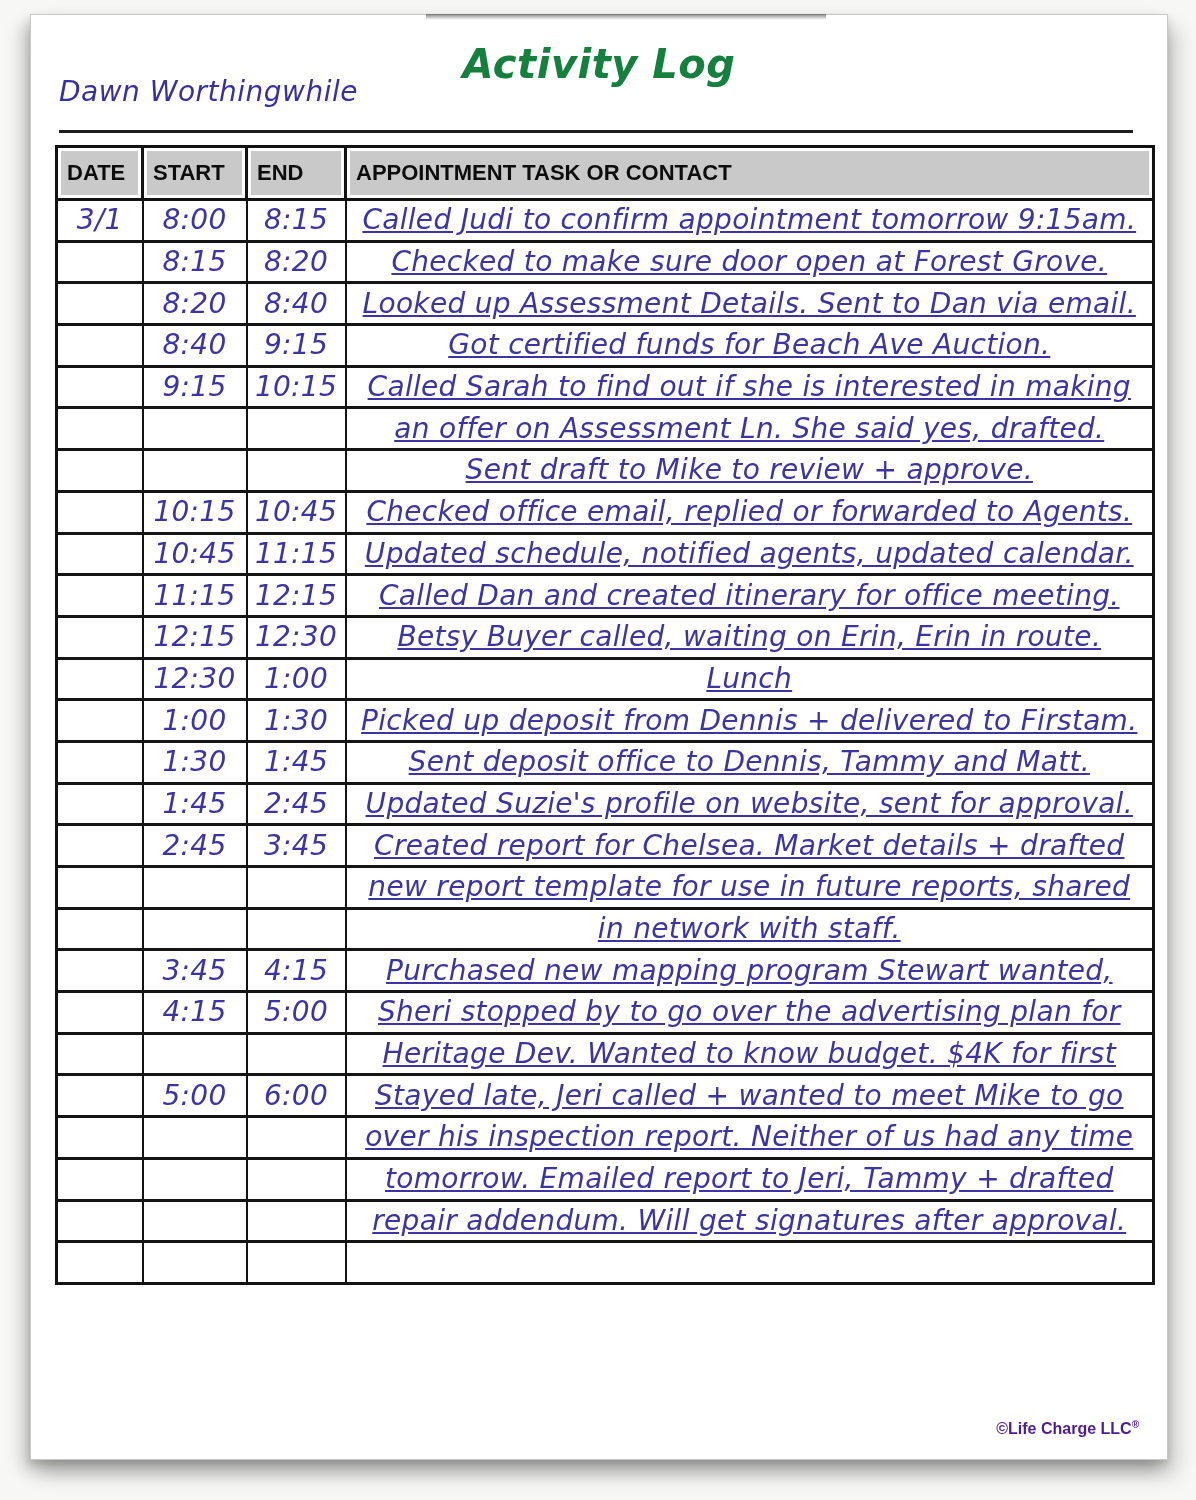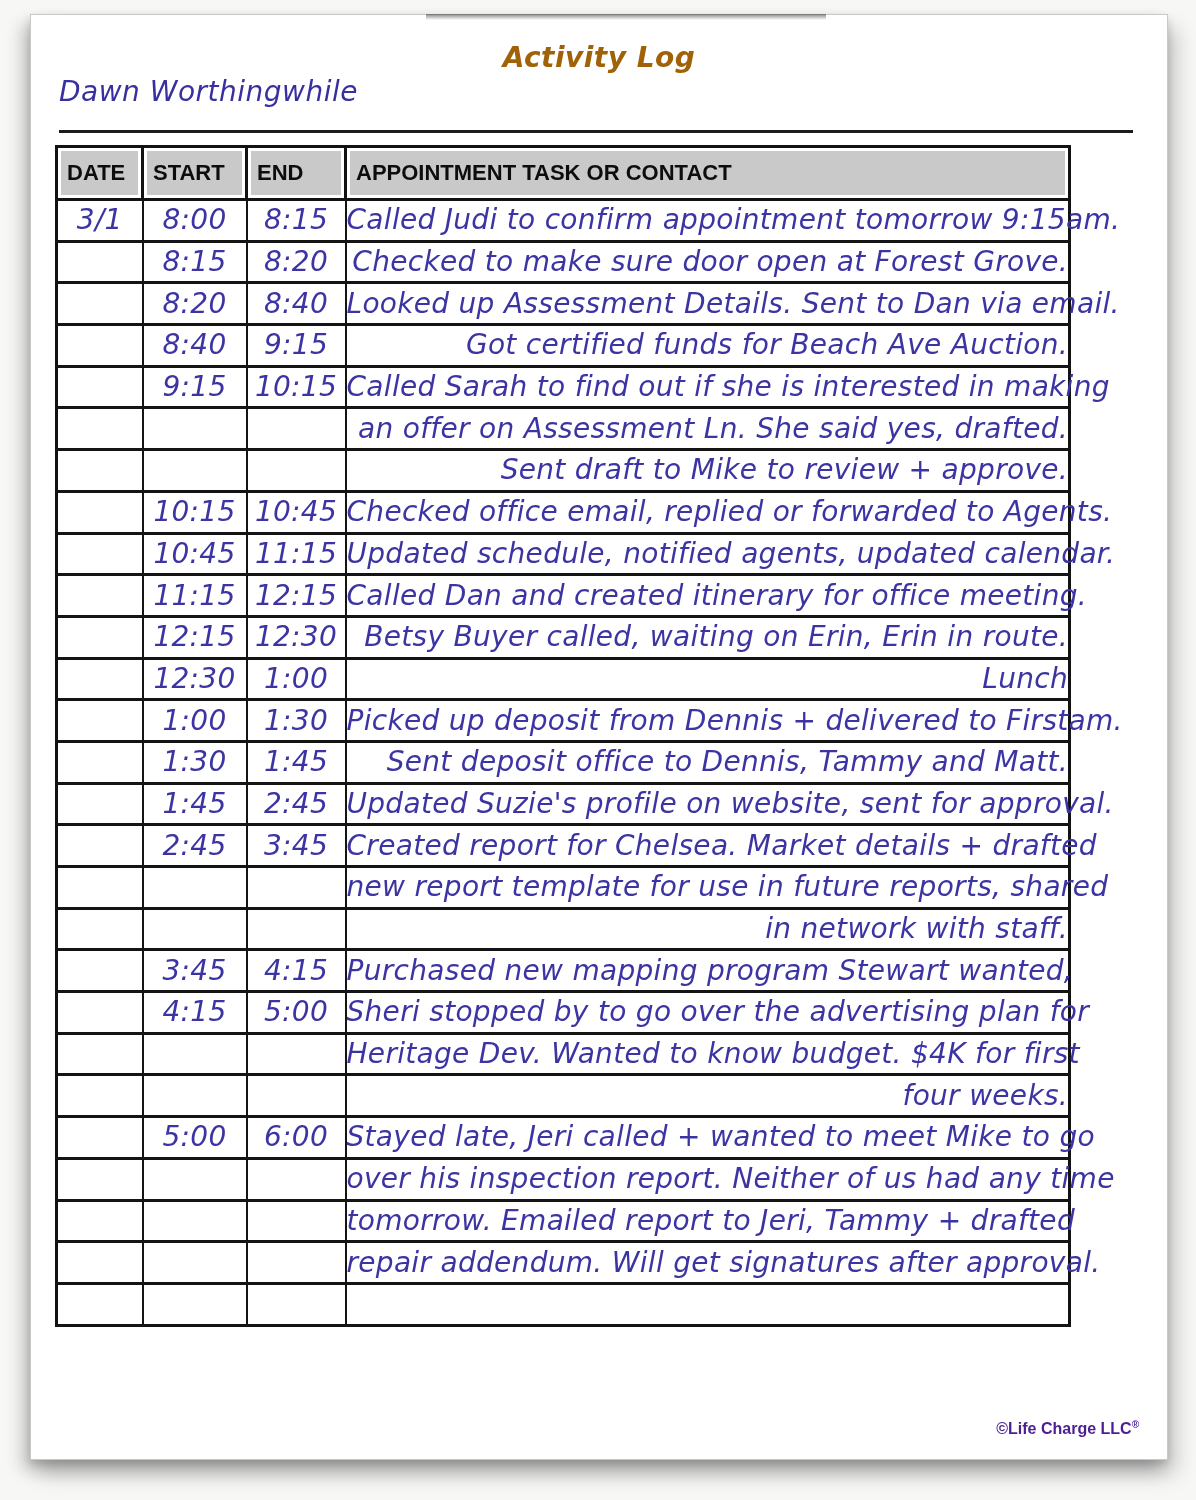--- a/index.html
+++ b/index.html
@@ -14,31 +14,31 @@
     box-shadow:-8px 10px 16px rgba(0,0,0,0.20), 8px 14px 20px rgba(0,0,0,0.20), 0 4px 8px rgba(0,0,0,0.12);
   }
   .top-strip{
     position:absolute;left:395px;top:-1px;width:400px;height:6px;
     background:linear-gradient(#5c5c5c,rgba(120,120,120,0));
     opacity:.75;
   }
   .hand{font-family:"DejaVu Sans", sans-serif;font-style:italic;letter-spacing:.5px;}
   .title{
     position:absolute;top:26px;left:0;width:100%;text-align:center;
-    font-size:28px;color:#a16207;font-weight:bold;
+    font-size:40px;color:#15803d;font-weight:bold;
   }
   .name{
     position:absolute;left:28px;top:60px;font-size:28px;color:#37309e;
     white-space:nowrap;
   }
   .name-underline{
     position:absolute;left:28px;top:115px;width:1074px;height:3px;background:#1c1c1c;
   }
   table.log{
-    position:absolute;left:24px;top:130px;width:1016px;
+    position:absolute;left:24px;top:130px;width:1100px;
     border-collapse:collapse;table-layout:fixed;
     border:3px solid #121212;
   }
   table.log col.c1{width:86px;}
   table.log col.c2{width:104px;}
   table.log col.c3{width:99px;}
   table.log th{
     background:#c9c9c9;color:#0d0d0d;
     font-family:"Liberation Sans", sans-serif;font-weight:bold;font-size:22px;
     text-align:left;padding:4px 4px 4px 9px;height:42px;
@@ -46,21 +46,21 @@
     white-space:nowrap;overflow:hidden;
   }
   table.log td{
     border:2px solid #141414;border-top-width:3px;border-bottom-width:3px;
     height:38.7px;padding:0;
     font-family:"DejaVu Sans", sans-serif;font-style:italic;letter-spacing:.3px;
     color:#3b34a2;font-size:28px;line-height:1;
     vertical-align:middle;white-space:nowrap;overflow:visible;
   }
   td.c-date,td.c-time{text-align:center;font-size:29px;}
-  td.c-task{text-align:right;padding-left:10px;}
+  td.c-task{text-align:center;padding-left:10px;text-decoration:underline;}
   .footer{
     position:absolute;right:28px;top:1404px;
     font-size:16px;font-weight:bold;color:#4c1d95;
   }
   .footer sup{font-size:10px;}
 </style>
 </head>
 <body>
 
 <div class="page">
@@ -208,26 +208,20 @@
           <td class="c-task">Sheri stopped by to go over the advertising plan for</td>
         </tr>
         <tr>
           <td class="c-date"></td>
           <td class="c-time"></td>
           <td class="c-time"></td>
           <td class="c-task">Heritage Dev.  Wanted to know budget. $4K for first</td>
         </tr>
         <tr>
           <td class="c-date"></td>
-          <td class="c-time"></td>
-          <td class="c-time"></td>
-          <td class="c-task">four weeks.</td>
-        </tr>
-        <tr>
-          <td class="c-date"></td>
           <td class="c-time">5:00</td>
           <td class="c-time">6:00</td>
           <td class="c-task">Stayed late, Jeri called + wanted to meet Mike to go</td>
         </tr>
         <tr>
           <td class="c-date"></td>
           <td class="c-time"></td>
           <td class="c-time"></td>
           <td class="c-task">over his inspection report.  Neither of us had any time</td>
         </tr>

